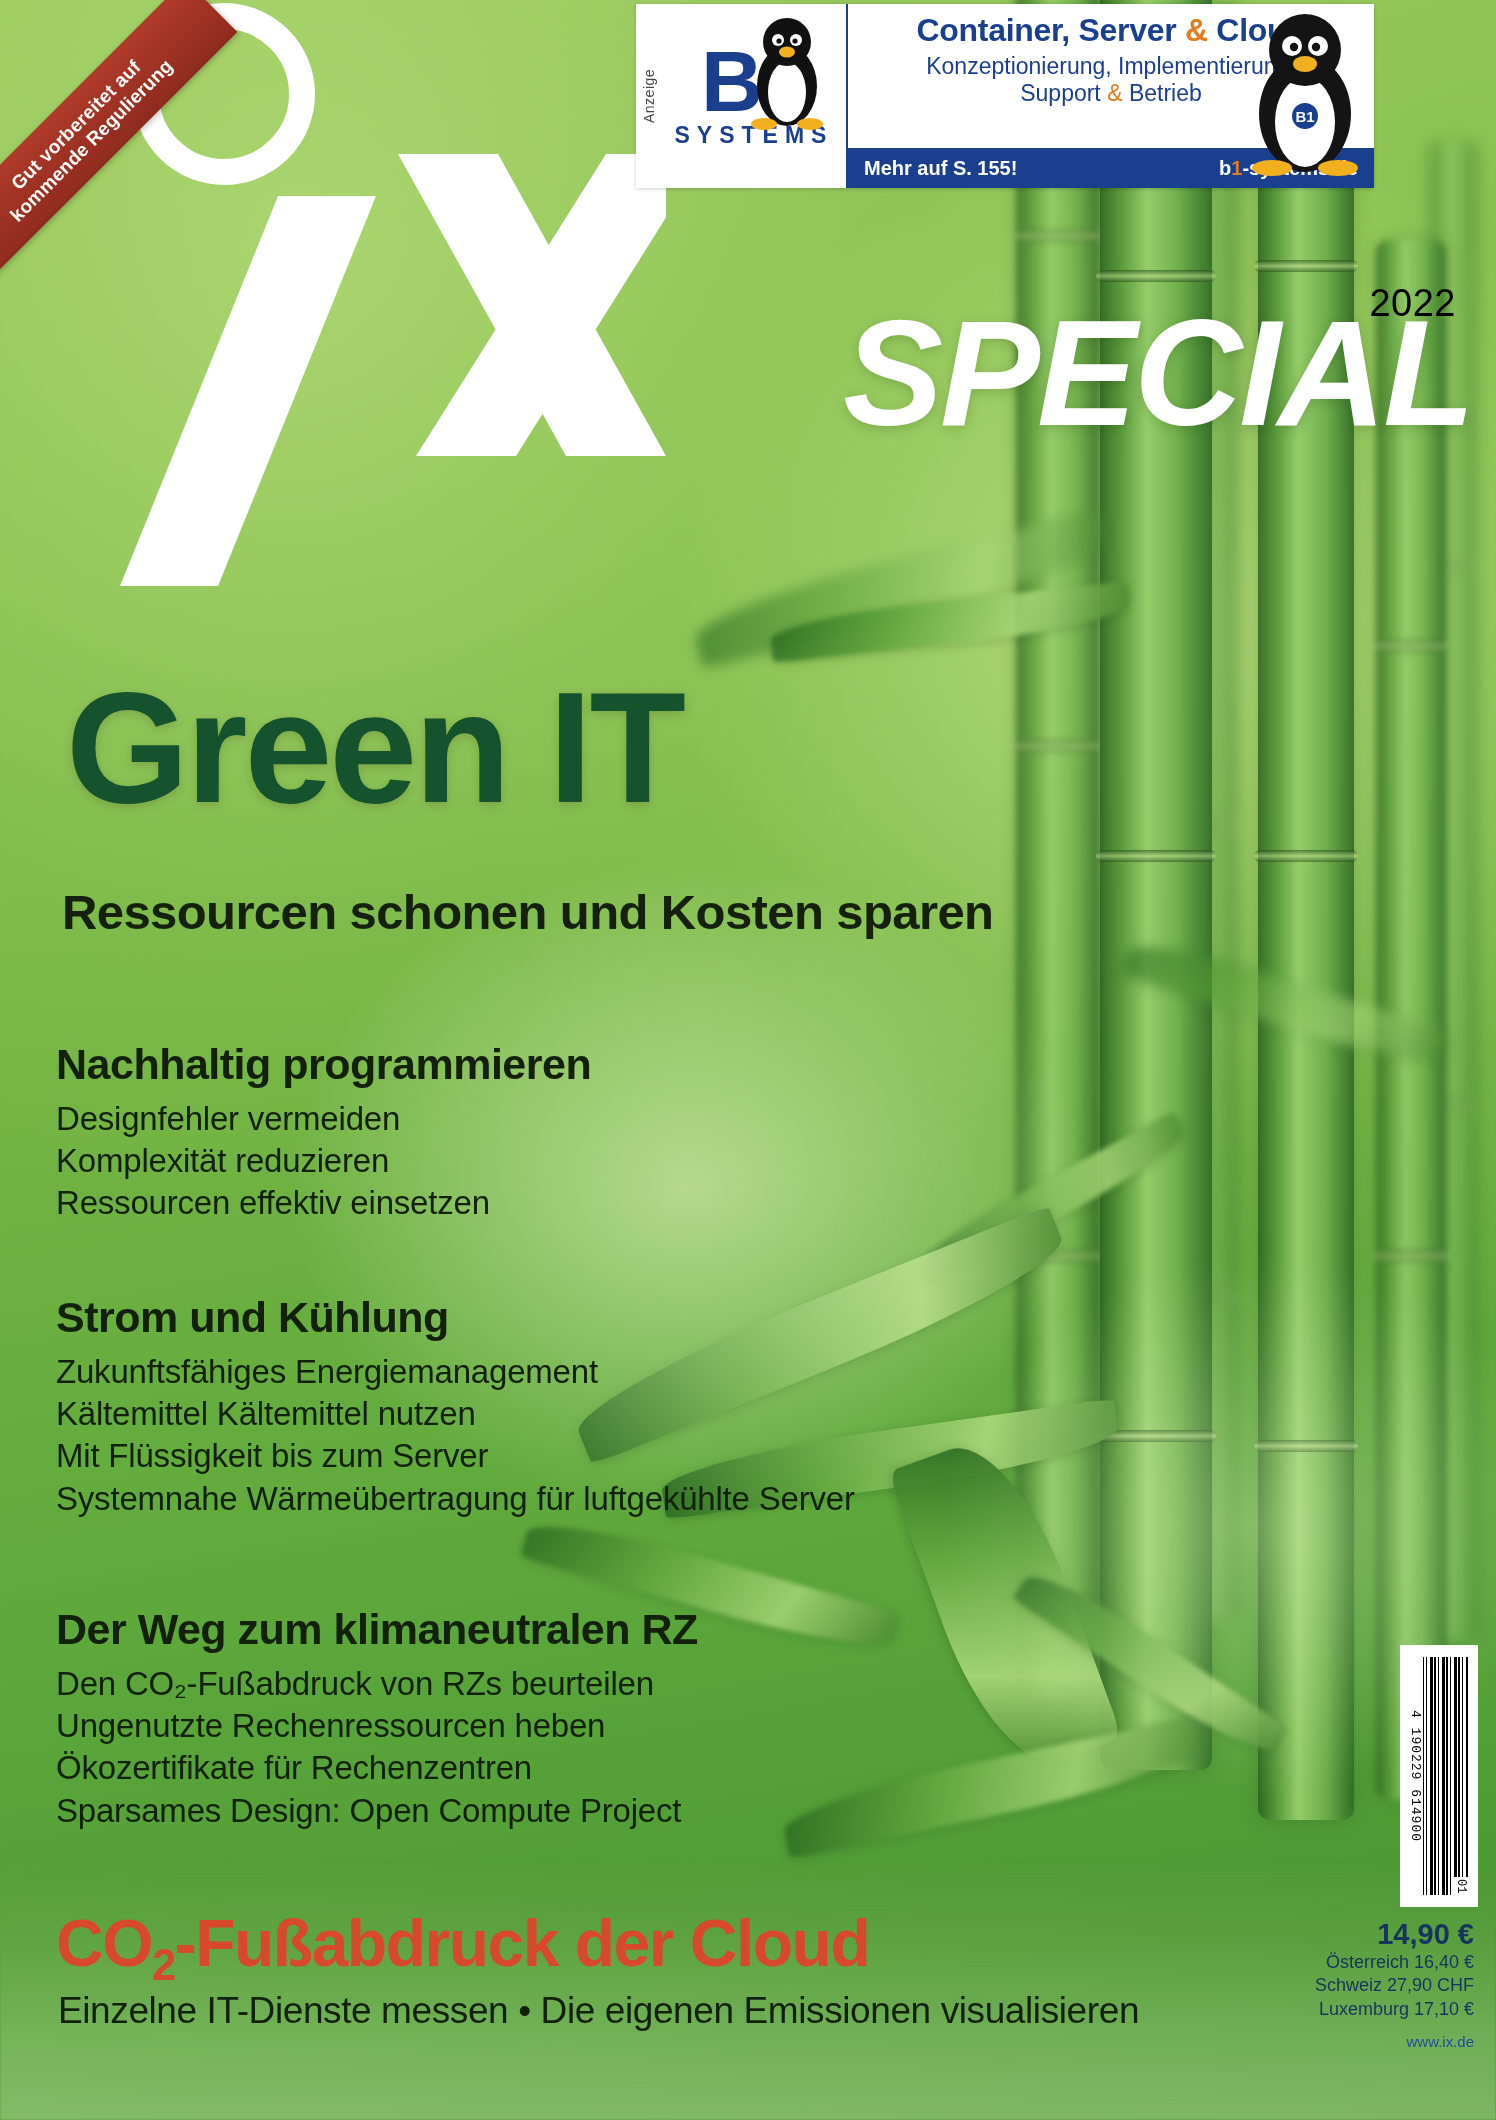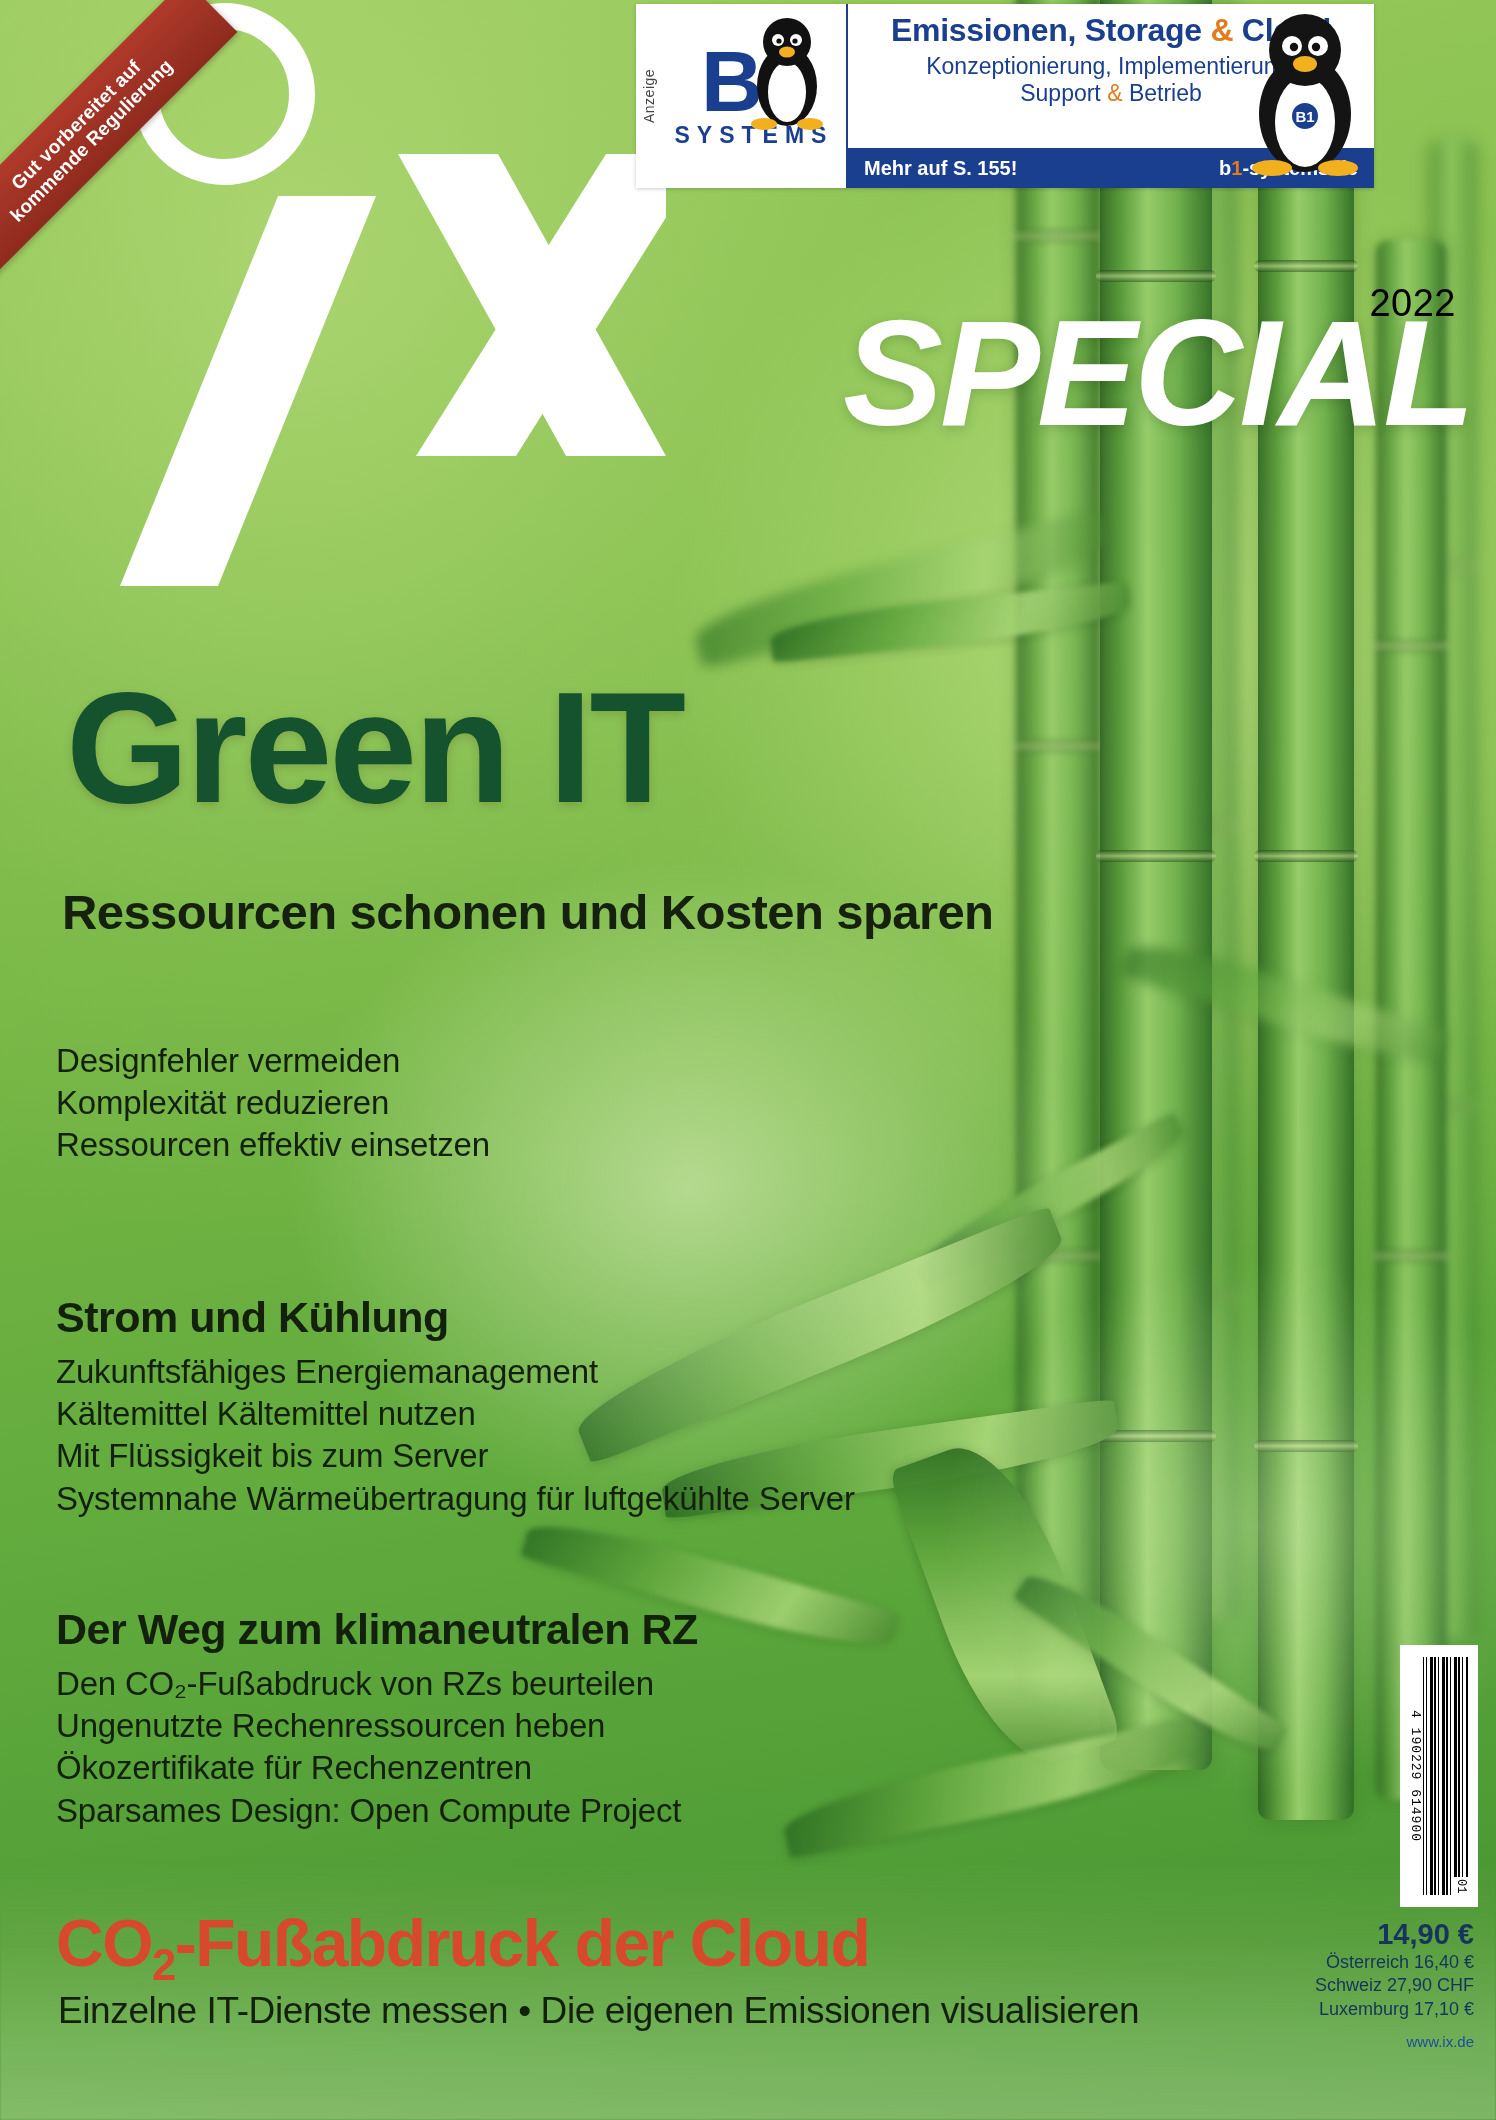--- a/index.html
+++ b/index.html
@@ -362,39 +362,40 @@
           <circle cx="76" cy="40" r="10" fill="#fff"></circle>
         <circle cx="52" cy="41" r="4.2" fill="#111"></circle>
           <circle cx="74" cy="41" r="4.2" fill="#111"></circle>
         <ellipse cx="63" cy="58" rx="12" ry="8" fill="#f2b01e"></ellipse>
         <ellipse cx="30" cy="162" rx="20" ry="8" fill="#f2b01e"></ellipse>
         <ellipse cx="96" cy="162" rx="20" ry="8" fill="#f2b01e"></ellipse>
         <circle cx="63" cy="110" r="13" fill="#1a3f8f"></circle>
         <text x="63" y="116" font-size="15" fill="#fff" text-anchor="middle" font-family="Liberation Sans, sans-serif" font-weight="bold">B1</text>
       </svg>
       <div class="ad-h">
-        <span>Emissionen, Storage </span><span class="amp">&amp;</span><span> Cloud</span>
+        <span>Container, Server </span><span class="amp">&amp;</span><span> Cloud</span>
       </div>
       <div class="ad-sub">
         <div>Konzeptionierung, Implementierung,</div>
         <div>
           <span>Support </span><span class="amp">&amp;</span><span> Betrieb</span>
         </div>
       </div>
       <div class="ad-bottom">
         <span>Mehr auf S. 155!</span>
         <span class="dom"><span>b</span><span class="one">1</span><span>-systems.de</span></span>
       </div>
     </div>
   </div>
 
   <div class="headline">Green IT</div>
   <div class="subhead">Ressourcen schonen und Kosten sparen</div>
 
   <div class="sec" id="sec-1">
+    <h3>Nachhaltig programmieren</h3>
     <ul>
       <li>Designfehler vermeiden</li>
       <li>Komplexität reduzieren</li>
       <li>Ressourcen effektiv einsetzen</li>
     </ul>
   </div>
 
   <div class="sec" id="sec-2">
     <h3>Strom und Kühlung</h3>
     <ul>

